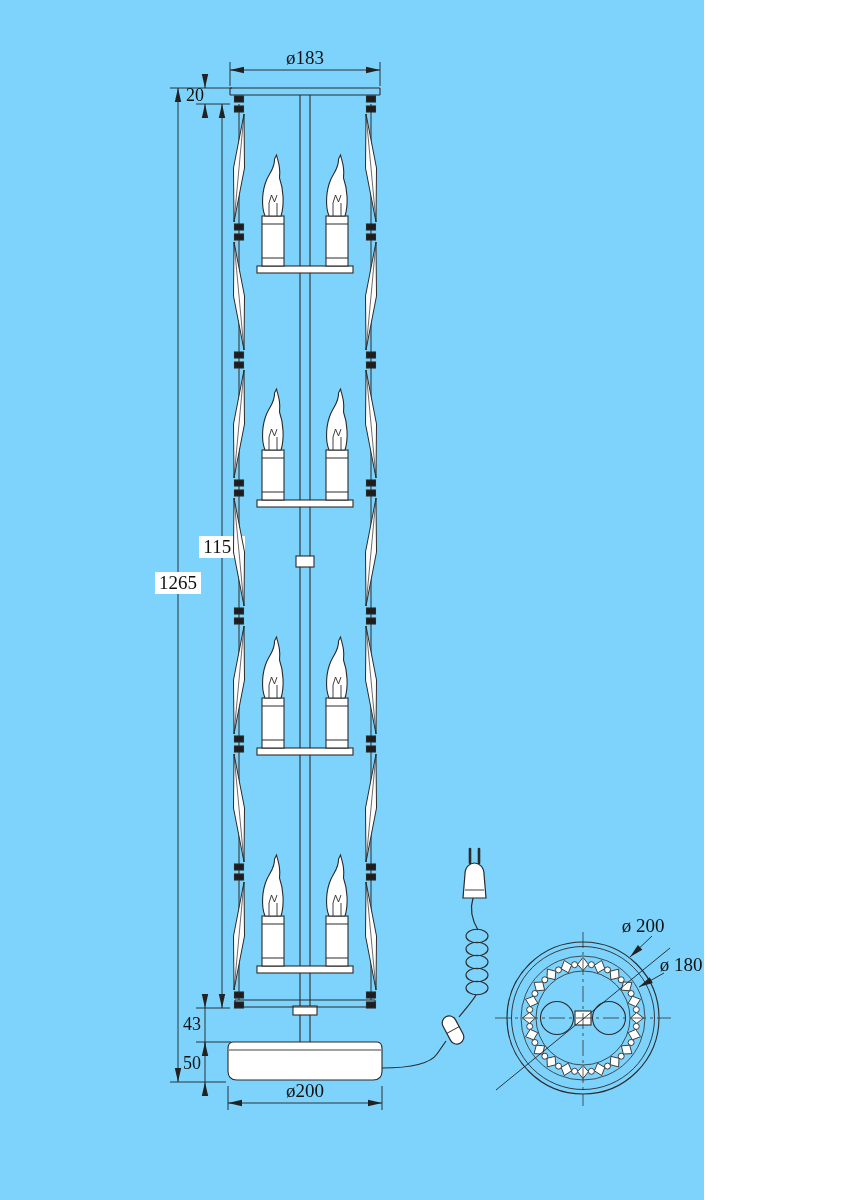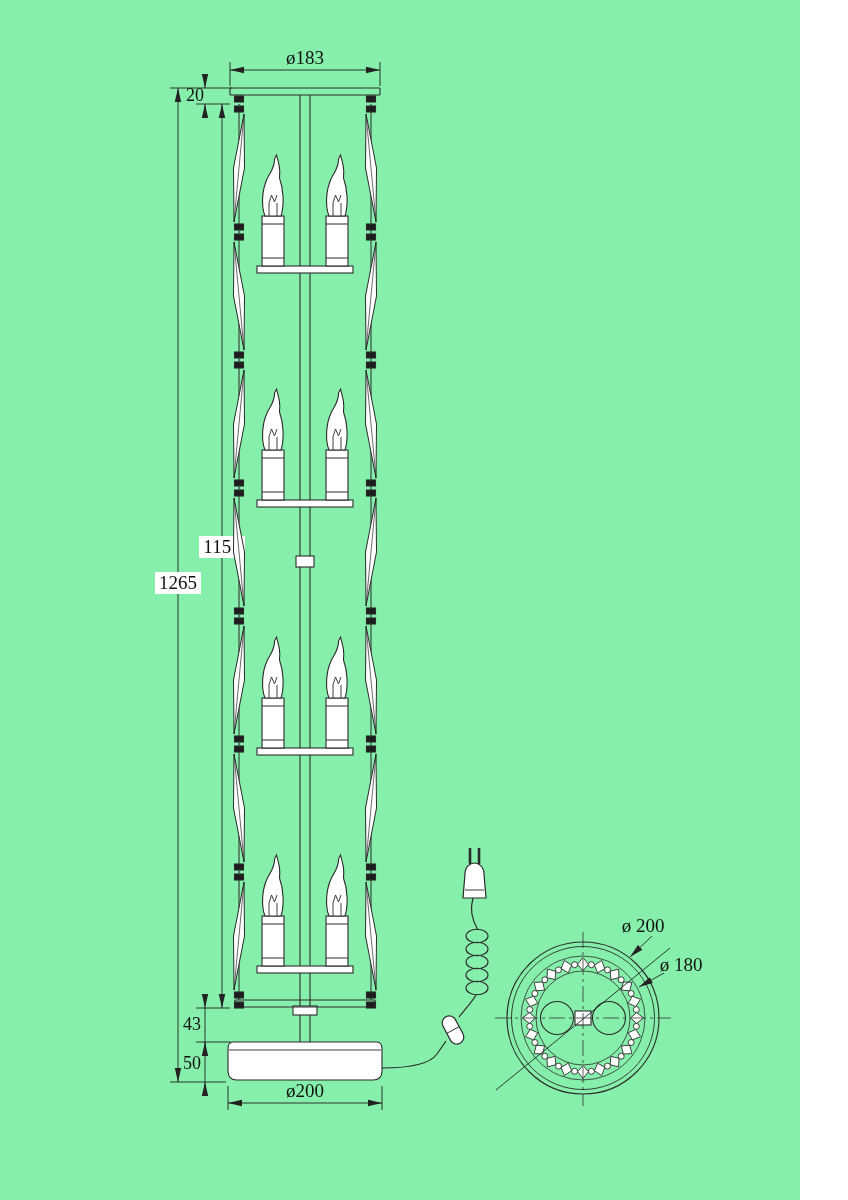--- a/index.html
+++ b/index.html
@@ -1,16 +1,16 @@
 <!DOCTYPE html>
 <html><head>
 <meta charset="utf-8">
 <style>
   html,body{margin:0;padding:0;background:#ffffff;}
-  .page{width:800px;height:1200px;position:relative;background:#86efac;overflow:hidden;}
+  .page{width:704px;height:1200px;position:relative;background:#7dd3fc;overflow:hidden;}
   svg{display:block;}
   text{font-family:"Liberation Serif","DejaVu Serif",serif;fill:#111;}
   .dimtext{font-size:19px;}
   .dimtext-sm{font-size:18px;}
 </style>
 </head>
 <body>
 
 <div class="page">
 <svg width="848" height="1200" viewBox="0 0 848 1200">

